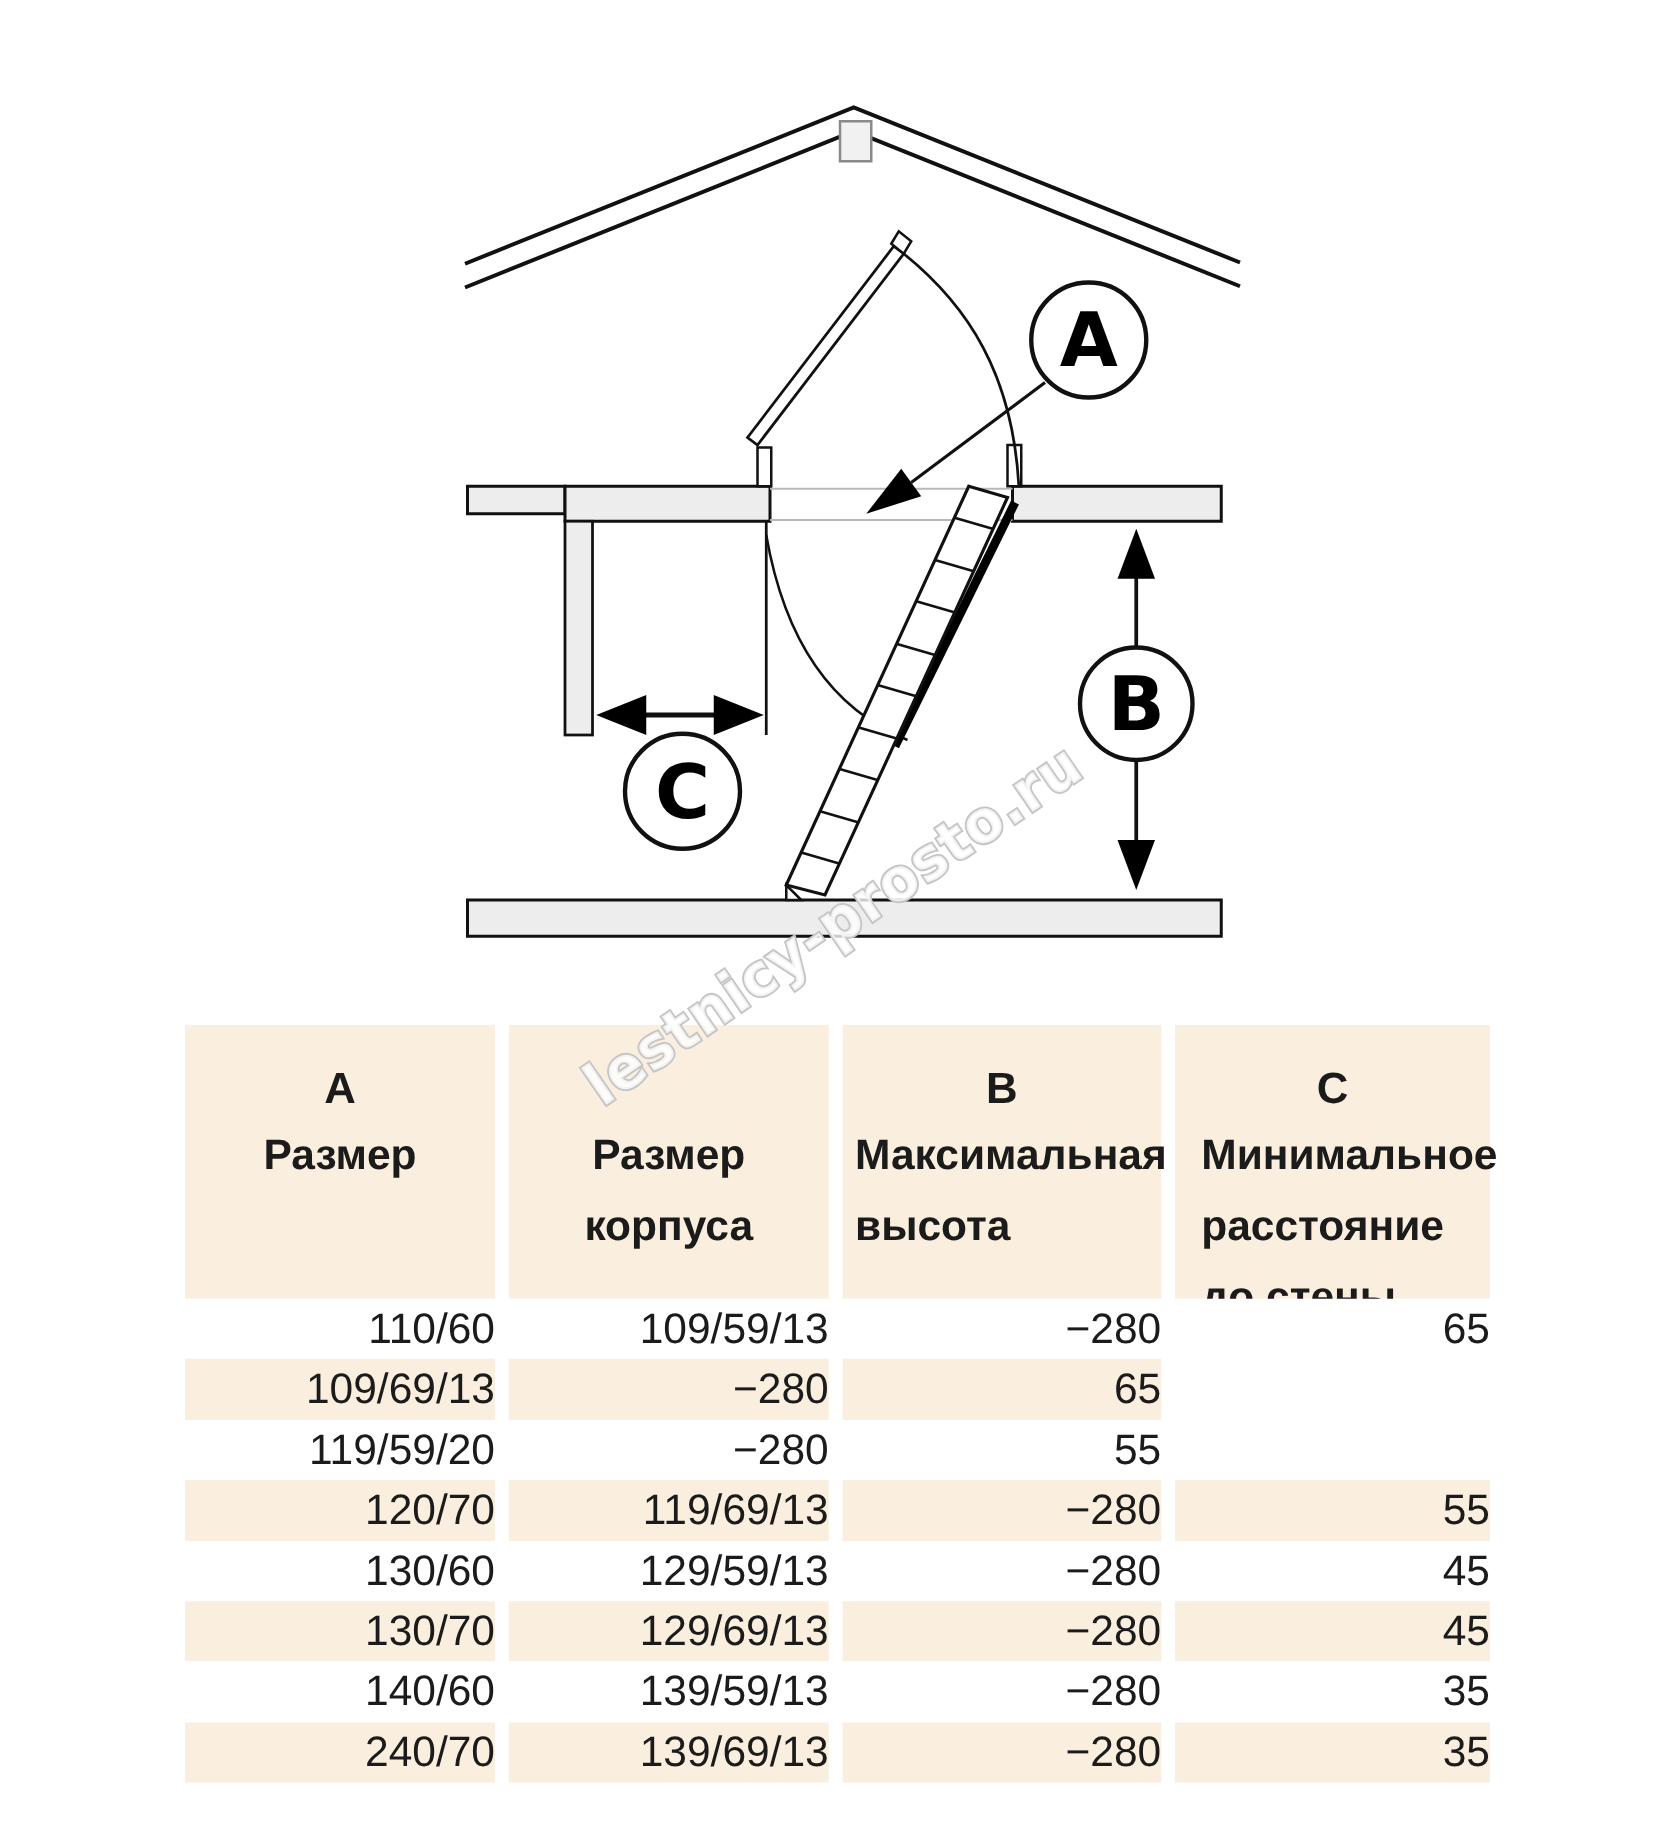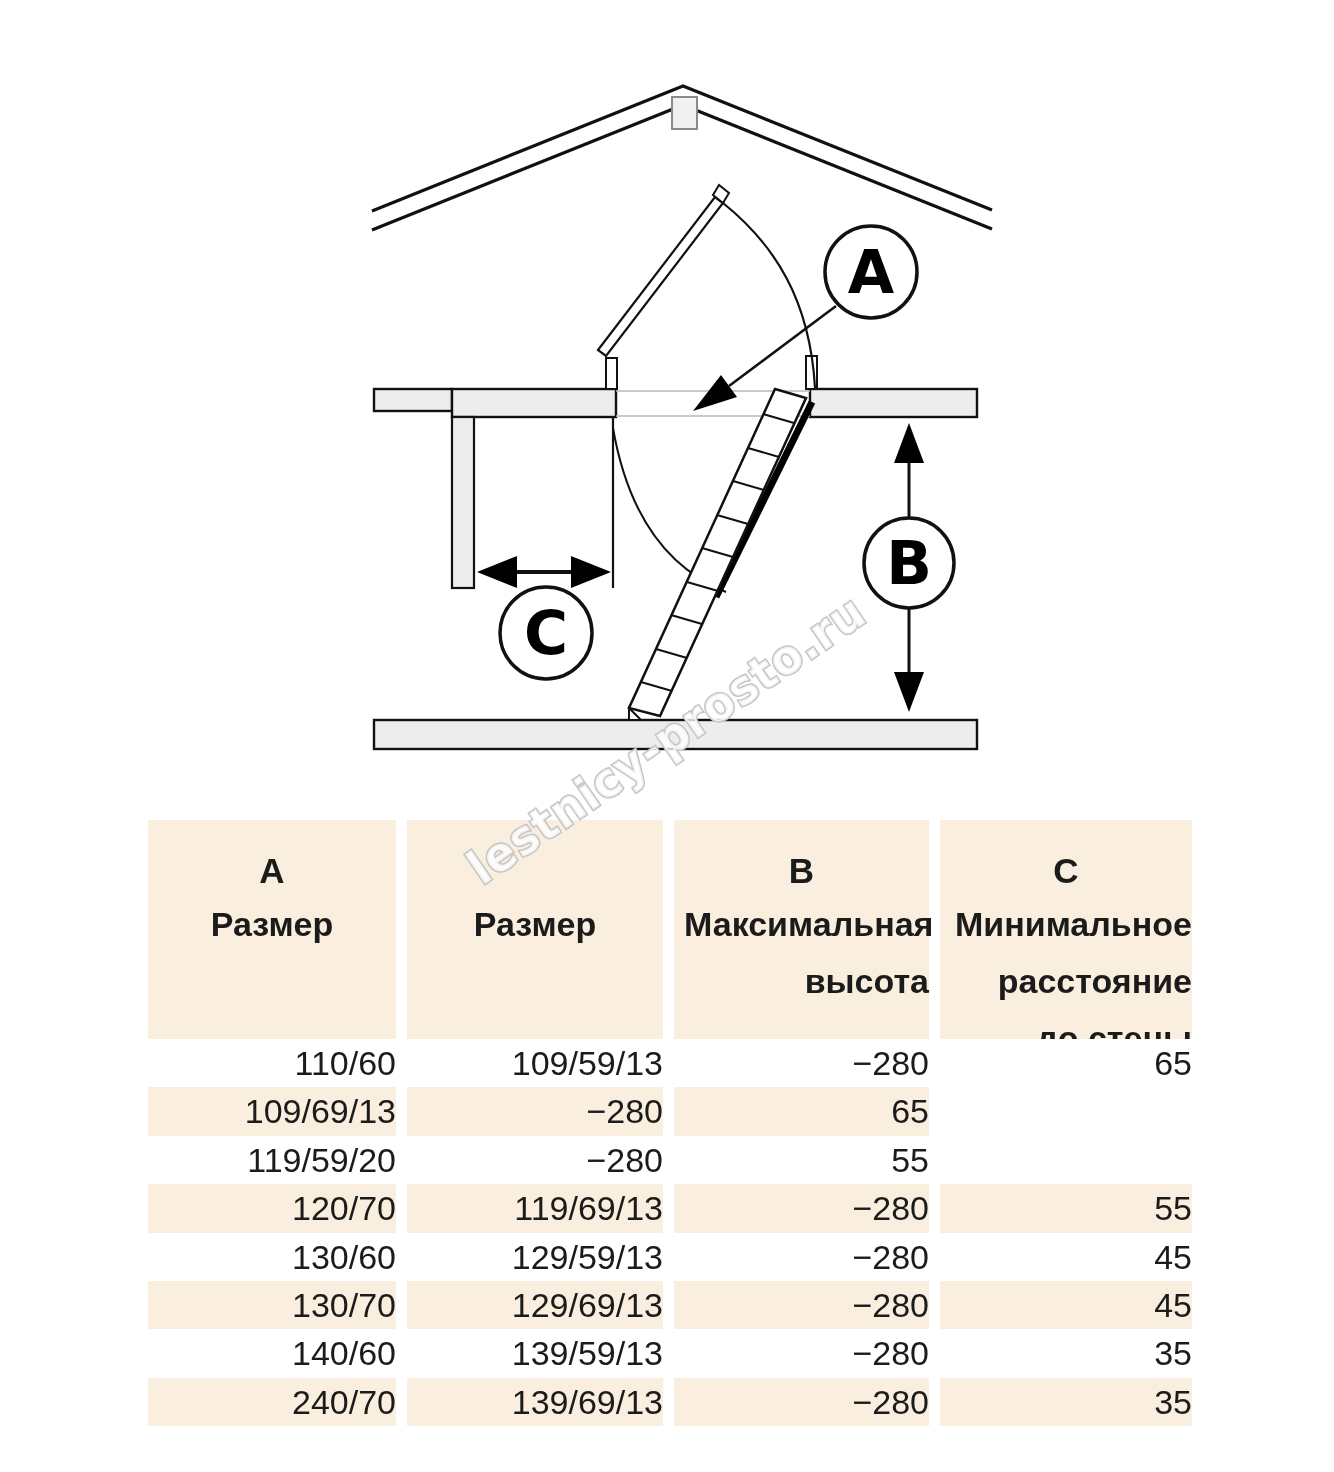--- a/index.html
+++ b/index.html
@@ -15,22 +15,22 @@
 
   
   .spec-table{position:absolute;left:148px;top:820px;width:1046px;z-index:2;}
   .trow{display:grid;grid-template-columns:248px 256px 255px 252px;column-gap:11px;}
   .hcell{
     background:var(--stripe,#faefde);height:219px;box-sizing:border-box;
     text-align:center;
   }
   .hletter{margin-top:30px;height:42px;font-size:35px;font-weight:700;line-height:42px;}
   .hbody{margin-top:4px;font-size:34px;line-height:57px;font-weight:700;}
-  .hcell.left .hbody{text-align:right;padding-left:10px;}
-  .hcell.pad14 .hbody{padding-left:5px;}
+  .hcell.left .hbody{text-align:left;padding-left:10px;}
+  .hcell.pad14 .hbody{padding-left:21px;}
   .dcell{
     height:48.4px;line-height:48.4px;box-sizing:border-box;
     font-size:34px;text-align:right;background:#ffffff;
   }
   .dcell.beige{background:var(--stripe,#faefde);}
 </style>
 </head>
 <body>
 
 <div class="page">
@@ -102,20 +102,21 @@
       <div class="hcell">
         <div class="hletter">A</div>
         <div class="hbody">
             <div>Размер</div>
           </div>
       </div>
       <div class="hcell">
         <div class="hletter"></div>
         <div class="hbody">
             <div>Размер</div>
+            <div>корпуса</div>
           </div>
       </div>
       <div class="hcell left">
         <div class="hletter">B</div>
         <div class="hbody">
             <div>Максимальная</div>
             <div>высота</div>
           </div>
       </div>
       <div class="hcell left pad14">

